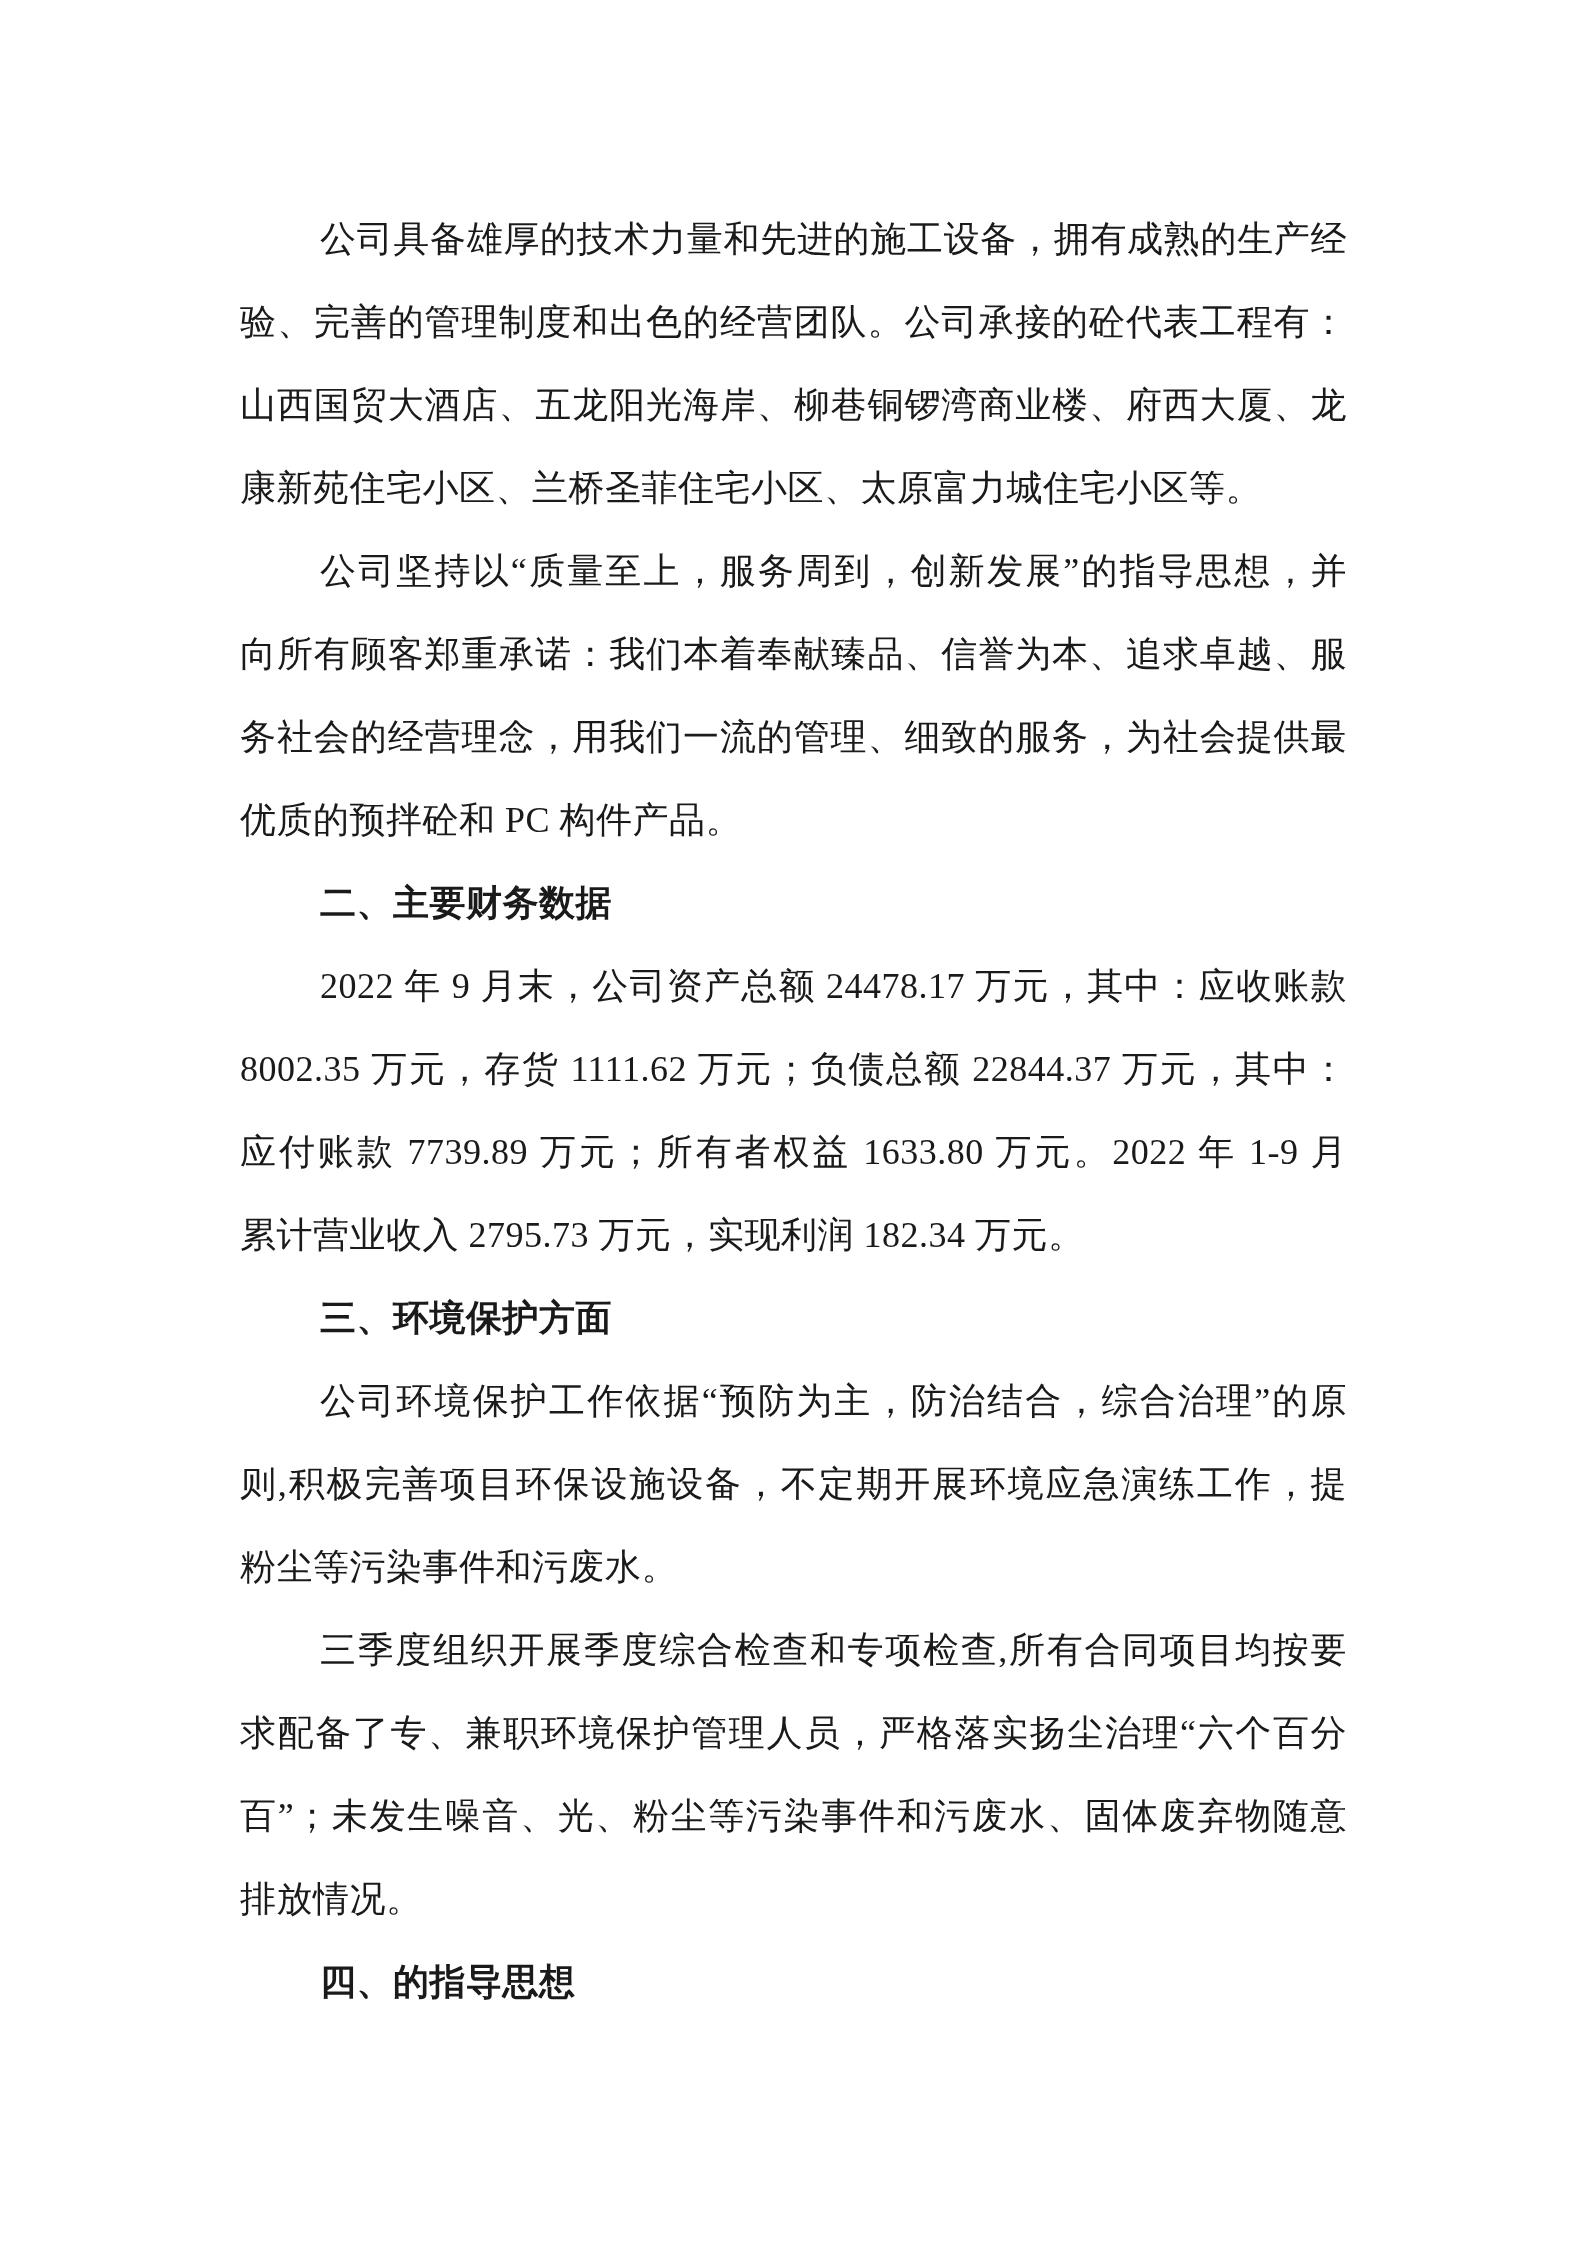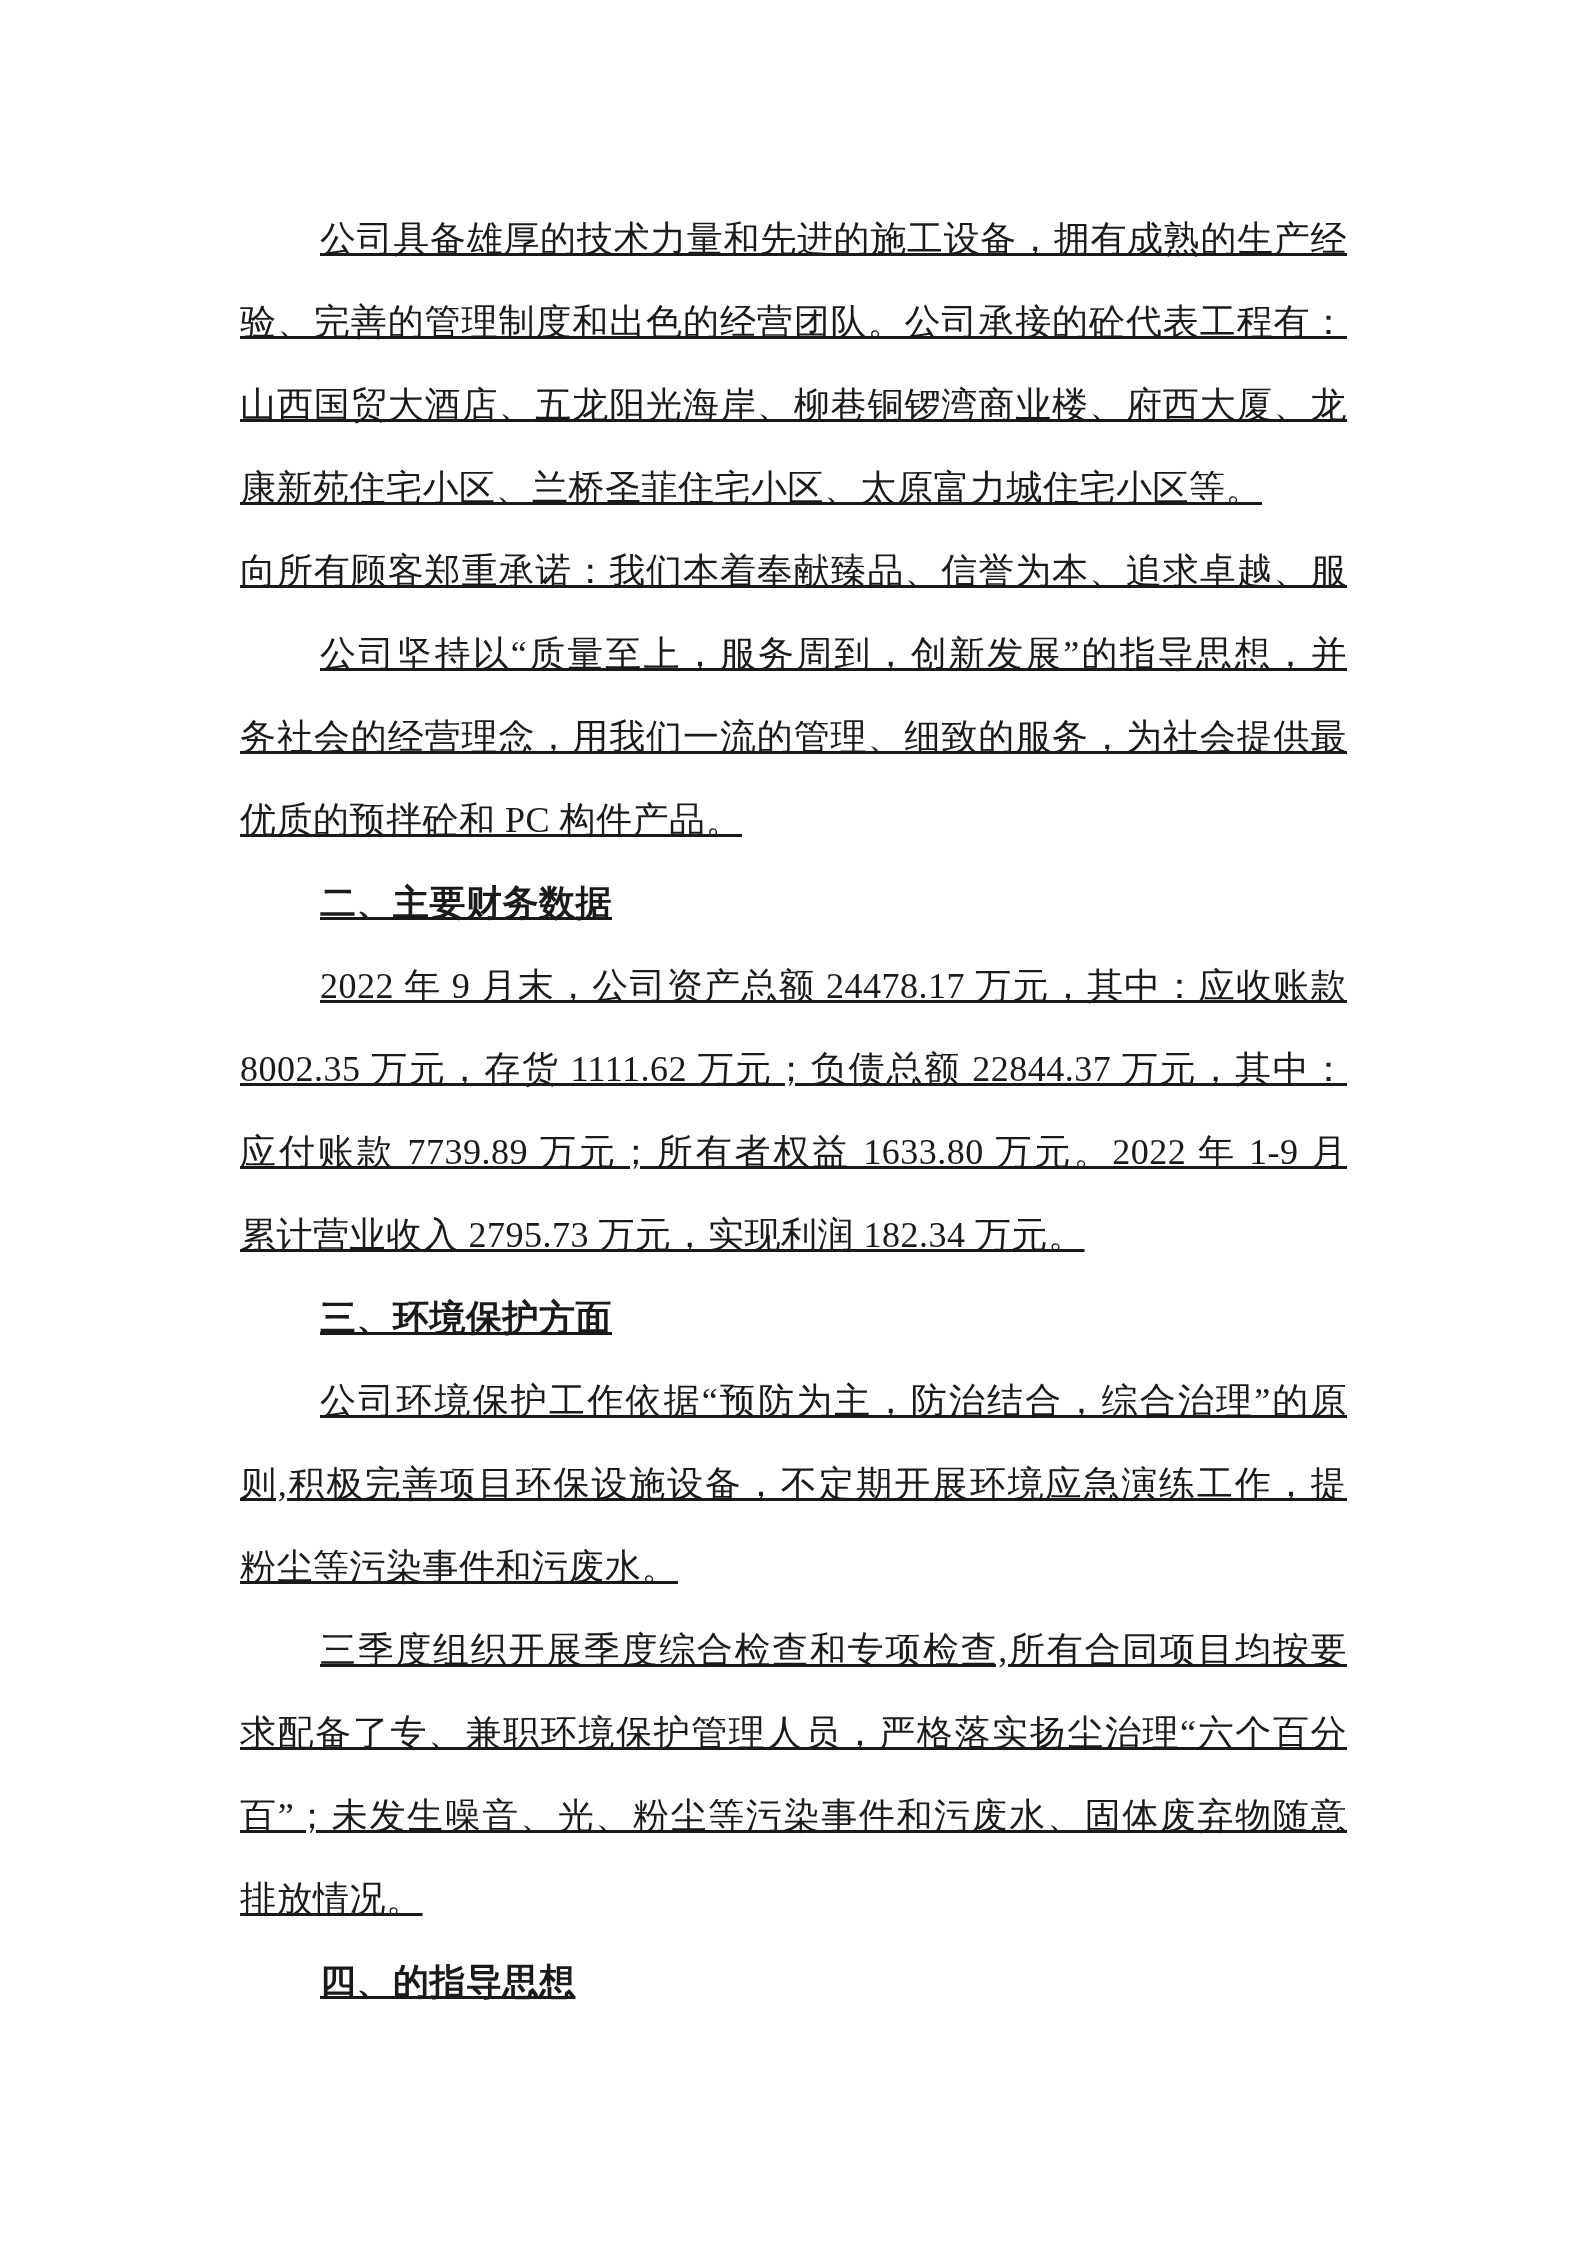--- a/index.html
+++ b/index.html
@@ -16,21 +16,20 @@
     font-family: "Liberation Serif", "DejaVu Serif", serif;
     color: #1a1a1a;
   }
   .doc {
     position: absolute;
     left: 240px;
     top: 198px;
     width: 1107px;
     font-size: 36px;
     line-height: 83px;
-    text-decoration: underline;
   }
   .para { margin: 0; padding: 0; }
   .line {
     height: 83px;
     overflow: hidden;
     text-align: justify;
     text-align-last: justify;
     letter-spacing: 0.5px;
   }
   .line.first { text-indent: 80px; }
@@ -49,22 +48,22 @@
   <div class="doc">
 
     <div class="para">
       <div class="line first">公司具备雄厚的技术力量和先进的施工设备，拥有成熟的生产经</div>
       <div class="line">验、完善的管理制度和出色的经营团队。公司承接的砼代表工程有：</div>
       <div class="line">山西国贸大酒店、五龙阳光海岸、柳巷铜锣湾商业楼、府西大厦、龙</div>
       <div class="line last">康新苑住宅小区、兰桥圣菲住宅小区、太原富力城住宅小区等。</div>
     </div>
 
     <div class="para">
+      <div class="line first">公司坚持以“质量至上，服务周到，创新发展”的指导思想，并</div>
       <div class="line">向所有顾客郑重承诺：我们本着奉献臻品、信誉为本、追求卓越、服</div>
-      <div class="line first">公司坚持以“质量至上，服务周到，创新发展”的指导思想，并</div>
       <div class="line">务社会的经营理念，用我们一流的管理、细致的服务，为社会提供最</div>
       <div class="line last">优质的预拌砼和 PC 构件产品。</div>
     </div>
 
     <div class="para">
       <div class="line heading">二、主要财务数据</div>
     </div>
 
     <div class="para">
       <div class="line first">2022 年 9 月末，公司资产总额 24478.17 万元，其中：应收账款</div>

